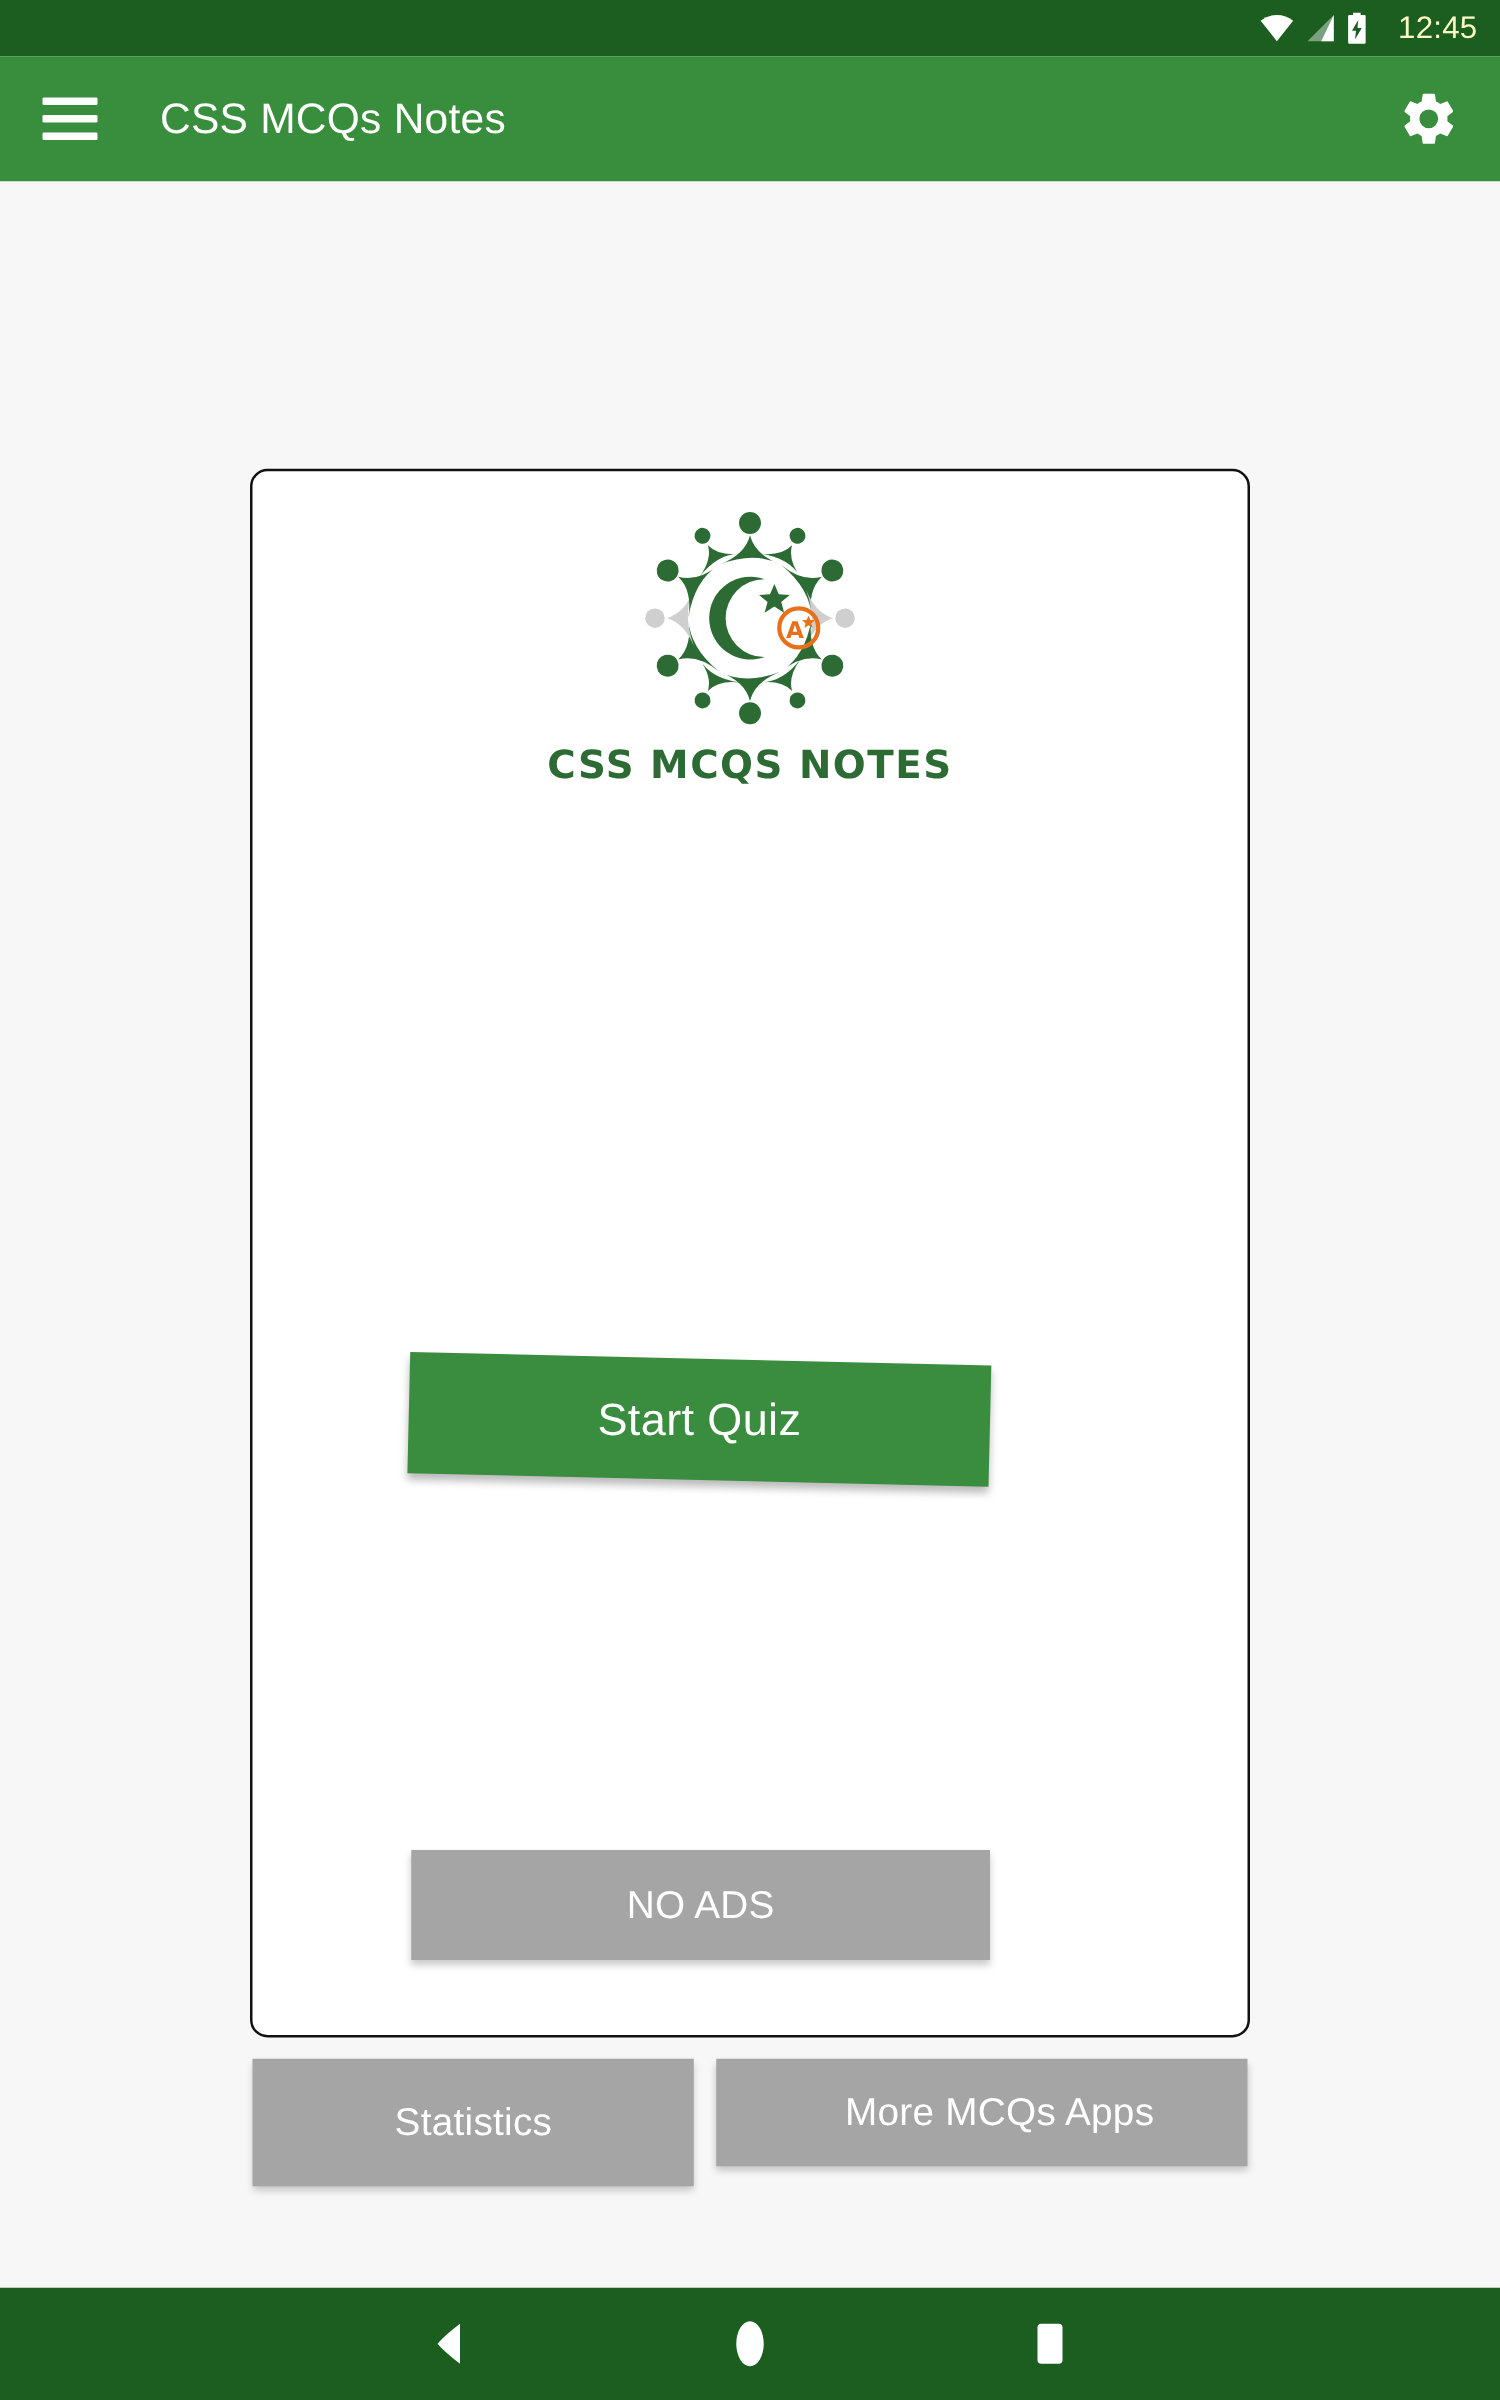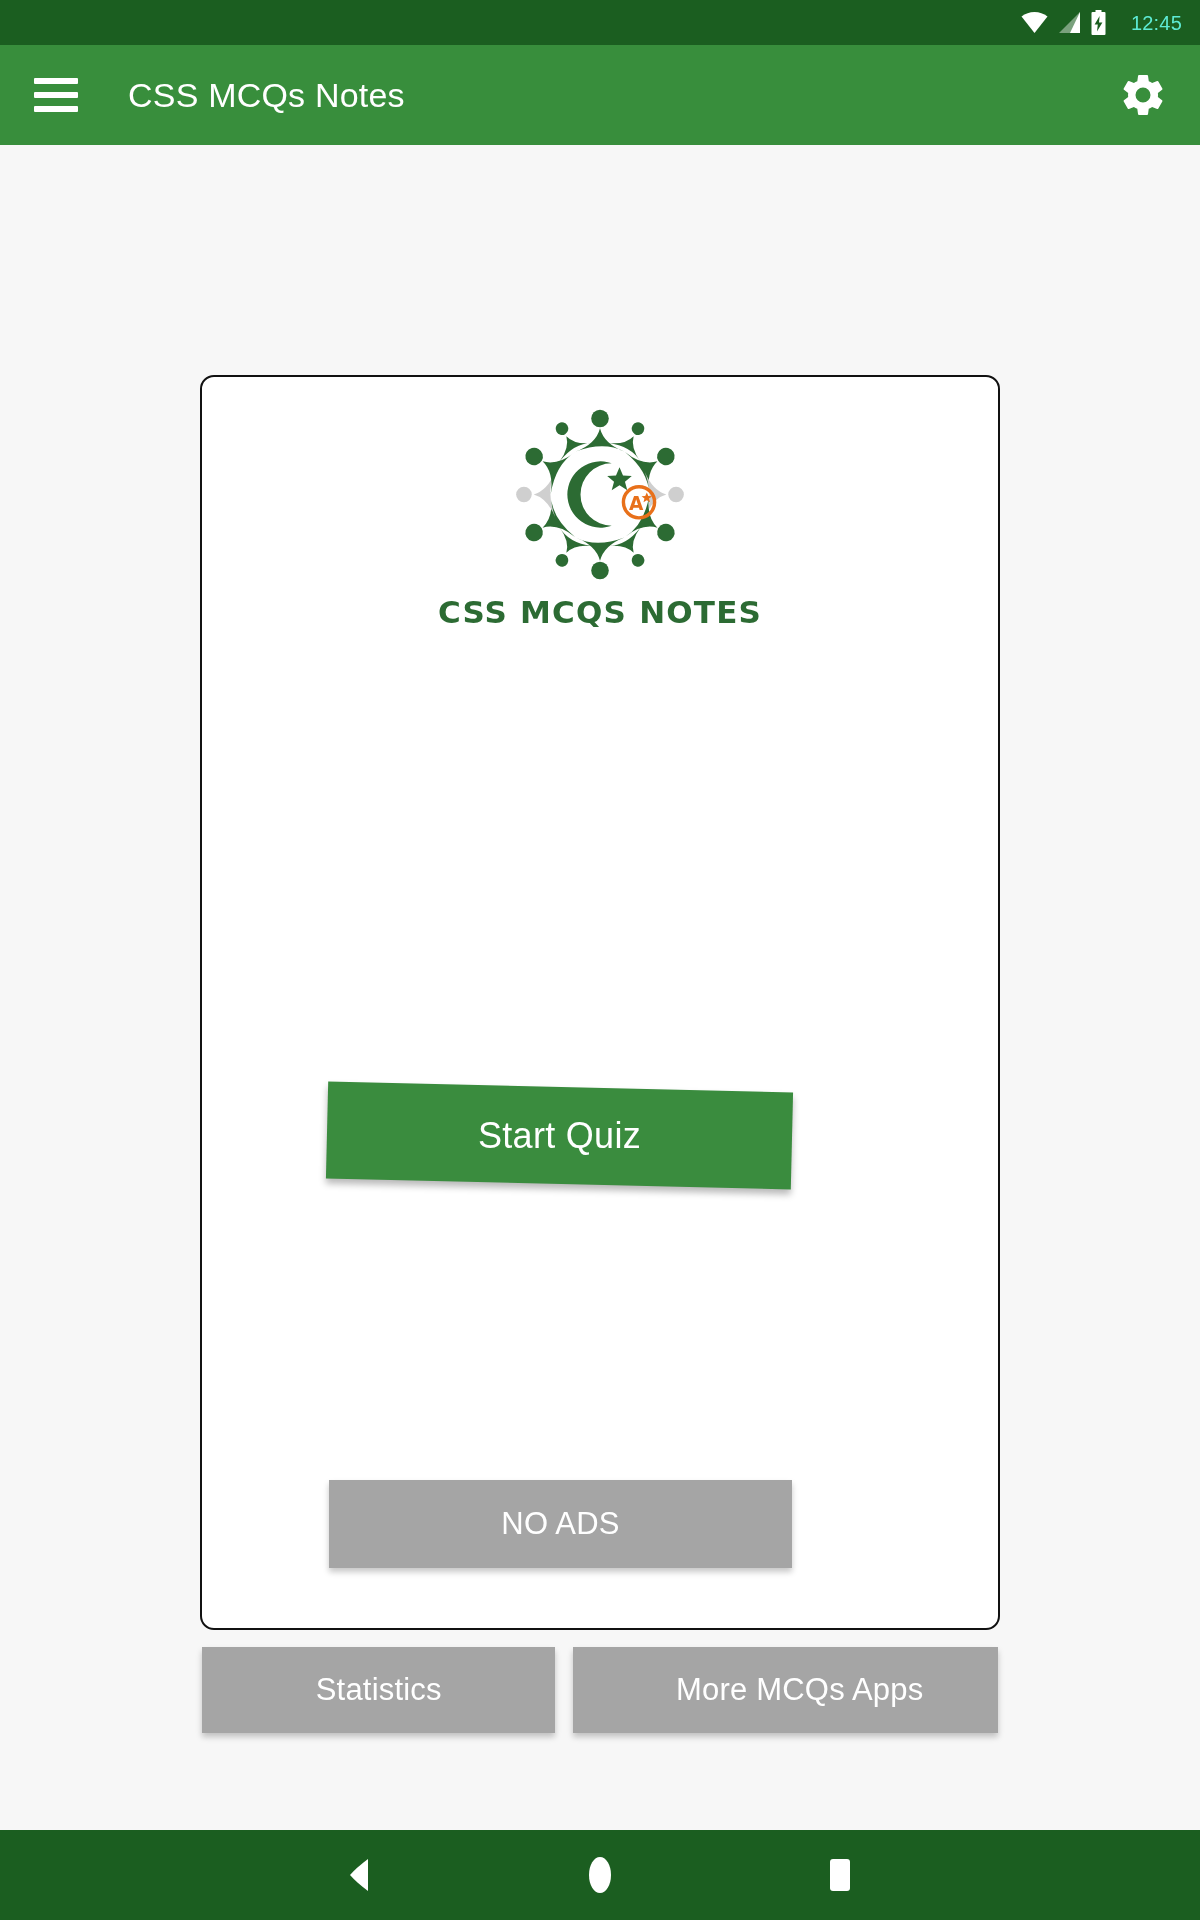--- a/index.html
+++ b/index.html
@@ -33,22 +33,22 @@
     justify-content: flex-end;
     padding-right: 18px;
     flex: 0 0 45px;
   }
   .status-icons {
     display: flex;
     align-items: center;
     gap: 9px;
   }
   .status-clock {
-    color: #5eead4;
-    font-size: 20px;
+    color: #fef9c3;
+    font-size: 25px;
     font-weight: 400;
     letter-spacing: 0.2px;
     margin-left: 15px;
     line-height: 1;
   }
   .sb-icon { display: block; }
 
   
   .app-bar {
     height: 100px;
@@ -187,21 +187,21 @@
   }
   .bottom-row {
     position: absolute;
     left: 0;
     top: 1270px;
     width: 100%;
     display: flex;
     justify-content: center;
     gap: 18px;
   }
-  .btn-statistics { width: 360px; height: 86px; text-align: center; }
+  .btn-statistics { width: 360px; height: 102px; text-align: center; }
   .btn-more-apps  { width: 432px; height: 86px; padding-left: 28px; }
   .btn-grey-label {
     font-size: 31px;
     font-weight: 400;
     letter-spacing: 0.2px;
     white-space: nowrap;
   }
 
   
   .nav-bar {

